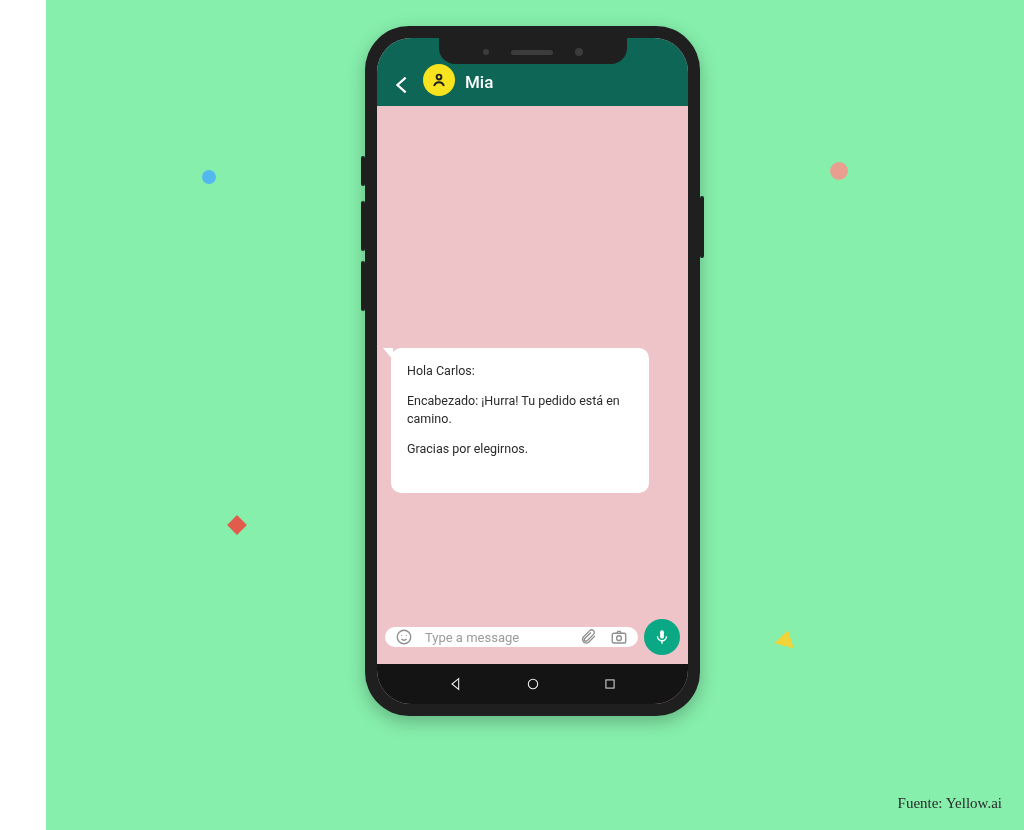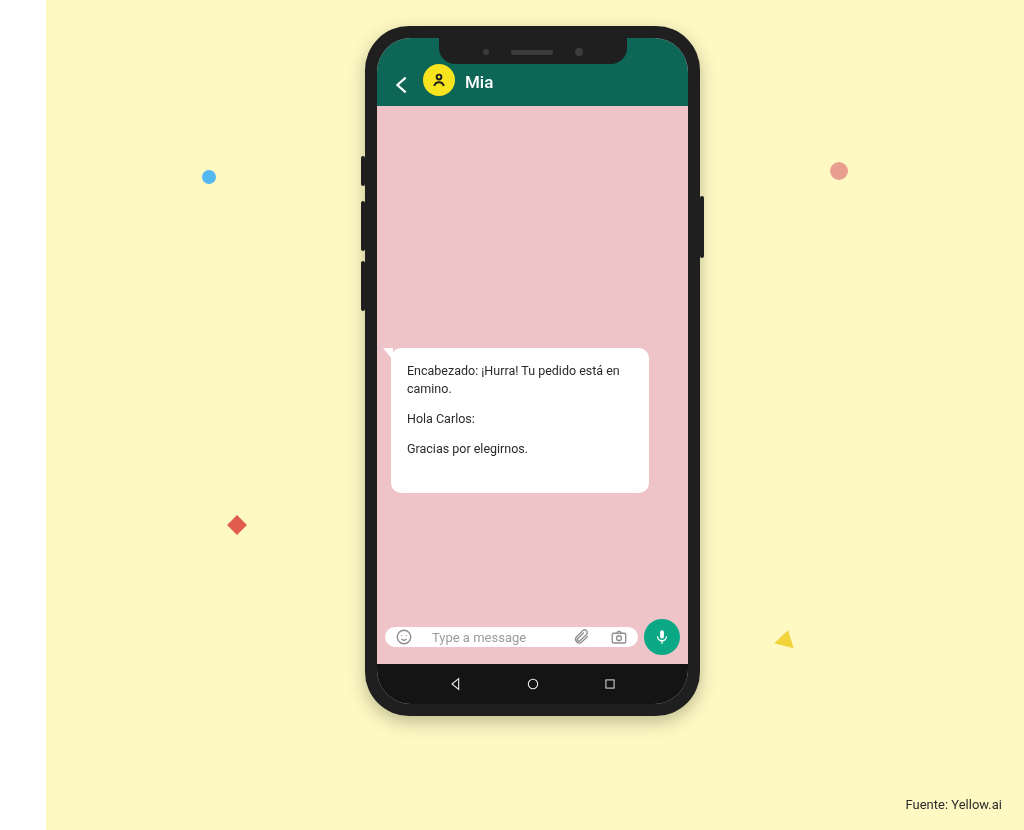--- a/index.html
+++ b/index.html
@@ -1,20 +1,20 @@
 <!DOCTYPE html>
 <html><head>
 <meta charset="utf-8">
 <style>
   * { box-sizing: border-box; margin: 0; padding: 0; }
   html, body { width: 1024px; height: 830px; overflow: hidden; font-family: -apple-system, BlinkMacSystemFont, "Segoe UI", Roboto, Arial, sans-serif; }
   .canvas {
     width: 1024px;
     height: 830px;
-    background: #fef9c3;
+    background: #86efac;
     position: relative;
   }
   .left-band {
     position: absolute;
     left: 0; top: 0;
     width: 46px; height: 830px;
     background: #ffffff;
   }
   
   .shape { position: absolute; }
@@ -151,21 +151,21 @@
     gap: 6px;
   }
   .input-pill {
     flex: 1;
     height: 20px;
     background: #ffffff;
     border-radius: 18px;
     display: flex;
     align-items: center;
     padding: 0 10px;
-    gap: 19px;
+    gap: 12px;
   }
   .input-pill .ph {
     flex: 1;
     font-size: 13px;
     color: #9b9b9b;
   }
   .pill-icon {
     width: 18px; height: 18px;
     color: #8f8f8f;
     display: flex; align-items: center; justify-content: center;
@@ -192,22 +192,23 @@
     width: 18px; height: 18px;
     color: #efefef;
     display: flex; align-items: center; justify-content: center;
     cursor: pointer;
   }
 
   
   .credit {
     position: absolute;
     right: 22px; bottom: 18px;
-    font-size: 13px;
+    font-size: 15px;
     color: #2b2b2b;
+    font-family: Liberation Serif, serif;
   }
 </style>
 </head>
 <body>
 
 <div class="canvas">
   <div class="left-band"></div>
 
   <div class="shape dot-blue"></div>
   <div class="shape dot-pink"></div>
@@ -237,22 +238,22 @@
           <svg viewBox="0 0 24 24" fill="none" stroke="#1f1f1f" stroke-width="2.6">
             <circle cx="12" cy="8" r="3.2"></circle>
             <path d="M5.5 20c1.2-3.6 4-5 6.5-5s5.3 1.4 6.5 5"></path>
           </svg>
         </div>
         <div class="contact-name">Mia</div>
       </div>
 
       <div class="chat-body">
         <div class="bubble">
+          <p>Hola Carlos:</p>
           <p>Encabezado: ¡Hurra! Tu pedido está en camino.</p>
-          <p>Hola Carlos:</p>
           <p>Gracias por elegirnos.</p>
         </div>
       </div>
 
       <div class="input-row">
         <div class="input-pill">
           <span class="pill-icon">
             <svg viewBox="0 0 24 24" width="18" height="18" fill="none" stroke="currentColor" stroke-width="1.8">
               <circle cx="12" cy="12" r="9"></circle>
               <circle cx="9" cy="10" r="0.8" fill="currentColor" stroke="none"></circle>

